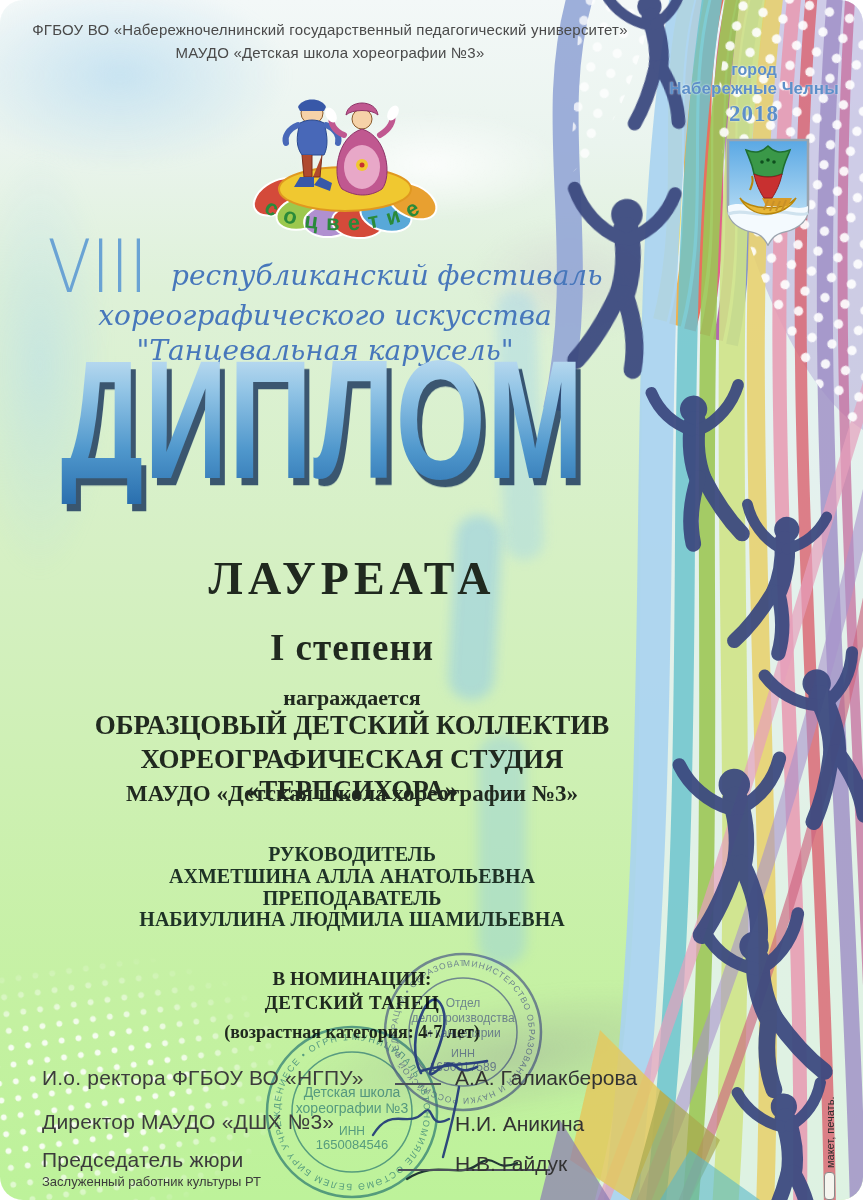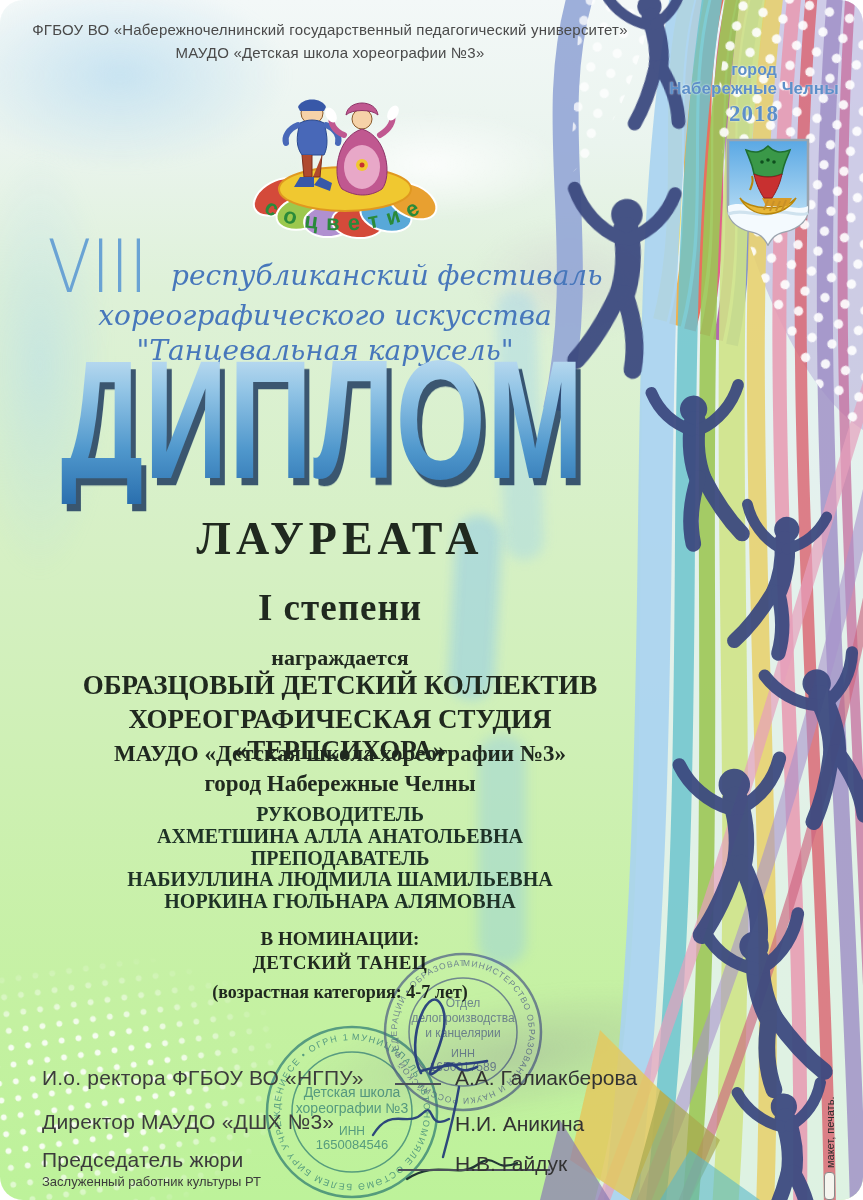--- a/index.html
+++ b/index.html
@@ -22,21 +22,21 @@
   .fest .ed{font-family:"DejaVu Sans",sans-serif;font-style:normal;font-weight:200;font-size:64px;line-height:.85;color:#6aa3d4;transform:scaleY(1.15);transform-origin:bottom;}
   .fest .t1{font-size:28px;padding-bottom:6px;}
   .fest .t2,.fest .t3{font-size:28px;line-height:35px;}
   
   .title{left:30px;top:336px;width:585px;text-align:center;
     font-weight:bold;font-size:116px;letter-spacing:1px;line-height:1;
     transform:scaleY(1.45);transform-origin:top center;
     background:linear-gradient(180deg,#d3e8f6 0%,#93c5e6 32%,#4f97cc 68%,#2a6fae 100%);
     -webkit-background-clip:text;background-clip:text;color:transparent;-webkit-text-fill-color:transparent;
     filter:drop-shadow(5px 5px 0 rgba(19,48,88,.8));}
-  .serif{font-family:"Liberation Serif",serif;font-weight:bold;color:#20291f;text-align:center;left:25px;width:630px;}
+  .serif{font-family:"Liberation Serif",serif;font-weight:bold;color:#20291f;text-align:center;left:37px;width:630px;margin-top:40px;}
   .laureate{top:512px;font-size:46px;letter-spacing:5px;}
   .degree{top:586px;font-size:37px;letter-spacing:1px;}
   .awarded{top:645px;font-size:22px;}
   .rec1{top:670px;font-size:27px;}
   .rec2{top:704px;font-size:27px;}
   .school{top:741px;font-size:23px;}
   .reccity{top:771px;font-size:23px;}
   .staff{top:804px;font-size:20px;line-height:21.8px;color:#1e3226;}
   .nomlabel{top:928px;font-size:19px;}
   .nomvalue{top:952px;font-size:19px;letter-spacing:.5px;}
@@ -223,28 +223,26 @@
   </div>
 
   <div class="abs title">ДИПЛОМ</div>
 
   <div class="abs serif laureate">ЛАУРЕАТА</div>
   <div class="abs serif degree">I степени</div>
   <div class="abs serif awarded">награждается</div>
   <div class="abs serif rec2">ХОРЕОГРАФИЧЕСКАЯ СТУДИЯ «ТЕРПСИХОРА»</div>
   <div class="abs serif rec1">ОБРАЗЦОВЫЙ ДЕТСКИЙ КОЛЛЕКТИВ</div>
   <div class="abs serif school">МАУДО «Детская школа хореографии №3»</div>
-  <div class="abs serif reccity">город Набережные Челны</div>
 
   <div class="abs serif staff">
     <div>РУКОВОДИТЕЛЬ</div>
     <div>АХМЕТШИНА АЛЛА АНАТОЛЬЕВНА</div>
     <div>ПРЕПОДАВАТЕЛЬ</div>
     <div>НАБИУЛЛИНА ЛЮДМИЛА ШАМИЛЬЕВНА</div>
-    <div>НОРКИНА ГЮЛЬНАРА АЛЯМОВНА</div>
   </div>
 
   <div class="abs serif nomlabel">В НОМИНАЦИИ:</div>
   <div class="abs serif nomvalue">ДЕТСКИЙ ТАНЕЦ</div>
   <div class="abs serif nomage">(возрастная категория: 4-7 лет)</div>
 
   <svg class="abs" style="left:225px;top:945px;mix-blend-mode:multiply;" width="370" height="255" viewBox="0 0 370 255">
     <defs>
       <path id="ring1" d="M238,21 A66,66 0 1,1 237.9,21"></path>
       <path id="ring2" d="M127,95 A72,72 0 1,1 126.9,95"></path>

